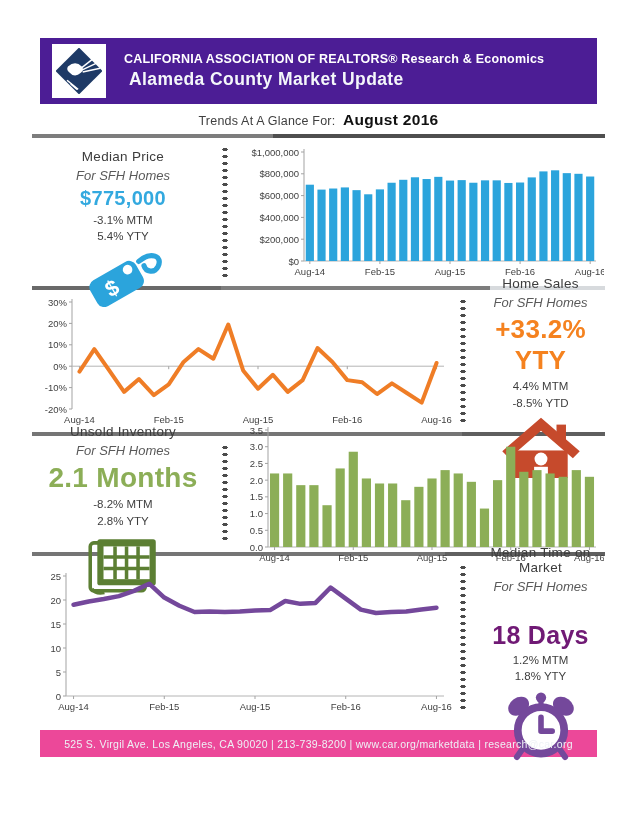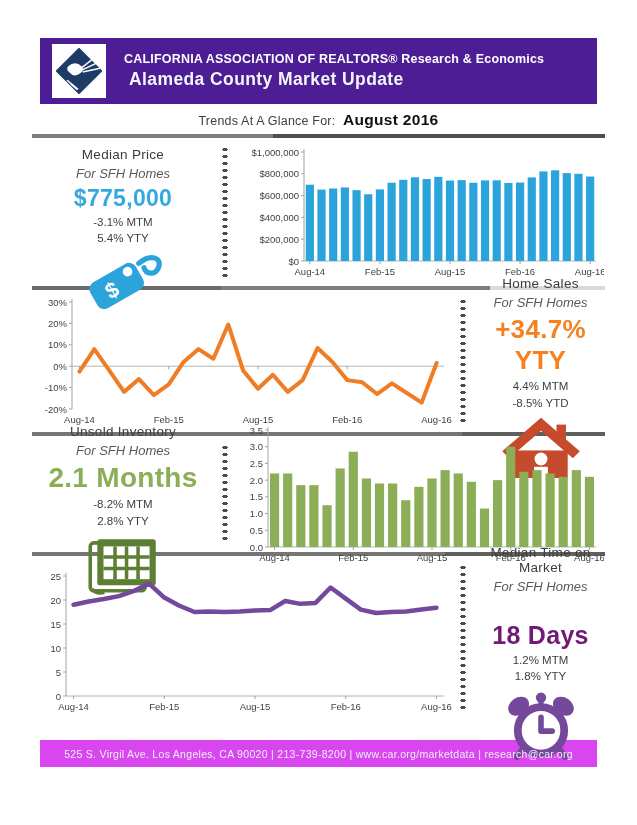--- a/index.html
+++ b/index.html
@@ -31,31 +31,31 @@
   .dots{width:6px;align-self:stretch;margin:8px 10px 8px 8px;
         background-image:radial-gradient(2.6px 2px at 3px 3.5px,#4b4b4b 96%,rgba(0,0,0,0) 100%);
         background-size:6px 7px;background-repeat:repeat-y;}
 
   .panel{text-align:center;}
   .panel-left{width:182px;flex:none;}
   .panel-right{flex:1;}
   .p-title{font-size:13.5px;color:#3c3c3c;letter-spacing:.3px;margin-top:36px;}
   .p-sub{font-size:13px;font-style:italic;color:#595959;margin-top:4px;}
   .p-value{font-weight:bold;margin:4px 0 2px;letter-spacing:.3px;}
-  .v1{font-size:23px;color:#33A9DF;}
+  .v1{font-size:20px;color:#33A9DF;}
   .v2{font-size:26px;color:#F5821F;}
   .v3{font-size:28px;color:#8CAE57;}
   .v4{font-size:25px;color:#701a75;margin-top:27px;}
   .p-stat{font-size:11.5px;color:#3e3e3e;line-height:1.4;}
   .p-icon{margin-top:5px;}
 
   .chart-wrap{flex:1;display:flex;justify-content:center;}
   svg text.tick{font-size:9.5px;fill:#3f3f3f;font-family:"Liberation Sans",sans-serif;}
 
-  .footbar{margin:20px 8px 0;height:27px;background:#d946ef;display:flex;align-items:center;justify-content:center;
+  .footbar{margin:10px 8px 0;height:27px;background:#ec4899;display:flex;align-items:center;justify-content:center;
            color:#eef2f6;font-size:10.5px;letter-spacing:.3px;}
 </style>
 </head>
 <body>
 
 <div class="page">
 
   <div class="topbar">
     <div class="logo-box">
       <svg width="46" height="46" viewBox="0 0 50 50">
@@ -186,21 +186,21 @@
           <text x="315.28000000000003" y="128" text-anchor="middle" class="tick">Feb-16</text>
           <line x1="404.56" y1="71.2" x2="404.56" y2="74.2" stroke="#a3a3a3" stroke-width="1"></line>
           <text x="404.56" y="128" text-anchor="middle" class="tick">Aug-16</text>
           <polyline points="47.44,76.55 62.32,54.07999999999999 77.2,75.48 92.08000000000001,96.88 106.96000000000001,84.03999999999999 121.84,100.09 136.72,89.39 151.60000000000002,66.92000000000002 166.48000000000002,54.07999999999999 181.36,63.71 196.24,29.469999999999995 211.12,75.48 226,93.67 240.88000000000002,79.75999999999999 255.76000000000002,96.88 270.64,85.11 285.52,53.010000000000005 300.40000000000003,66.92000000000002 315.28000000000003,85.11 330.16,87.25 345.04,99.02 359.92,88.32000000000001 374.8,97.95 389.68,107.58 404.56,67.99000000000001" fill="none" stroke="#EF7D26" stroke-width="4" stroke-linejoin="round" stroke-linecap="round"></polyline>
         </svg>
     </div>
     <div class="dots"></div>
     <div class="panel panel-right">
       <div class="p-title">Home Sales</div>
       <div class="p-sub">For SFH Homes</div>
-      <div class="p-value v2">+34.7% YTY</div>
+      <div class="p-value v2">+33.2% YTY</div>
       <div class="p-stat">4.4% MTM</div>
       <div class="p-stat">-8.5% YTD</div>
       <div class="p-icon">
         <svg width="86" height="62" viewBox="0 0 96 72" fill="#C64A2C">
           <rect x="66" y="10" width="11" height="18"></rect>
           <polygon points="48,2 93,41 85,49 48,17 11,49 3,41"></polygon>
           <rect x="17" y="40" width="62" height="32"></rect>
           <circle cx="48" cy="50" r="7.5" fill="#fff"></circle>
           <rect x="40" y="59" width="16" height="13" fill="#fff"></rect>
         </svg>

